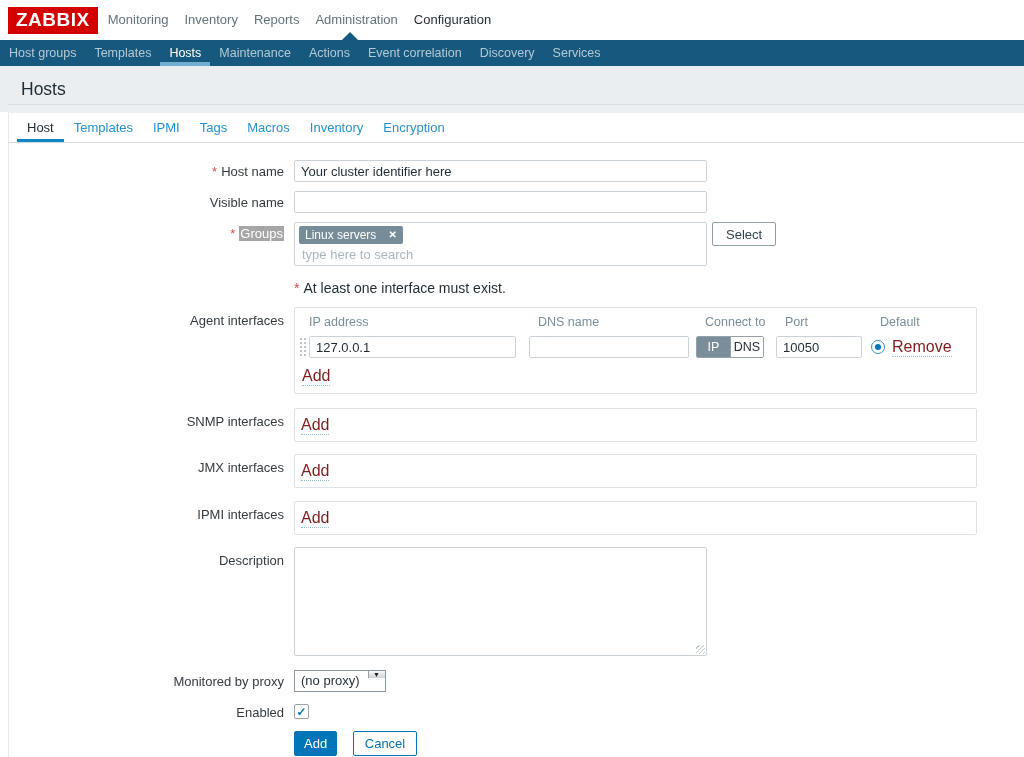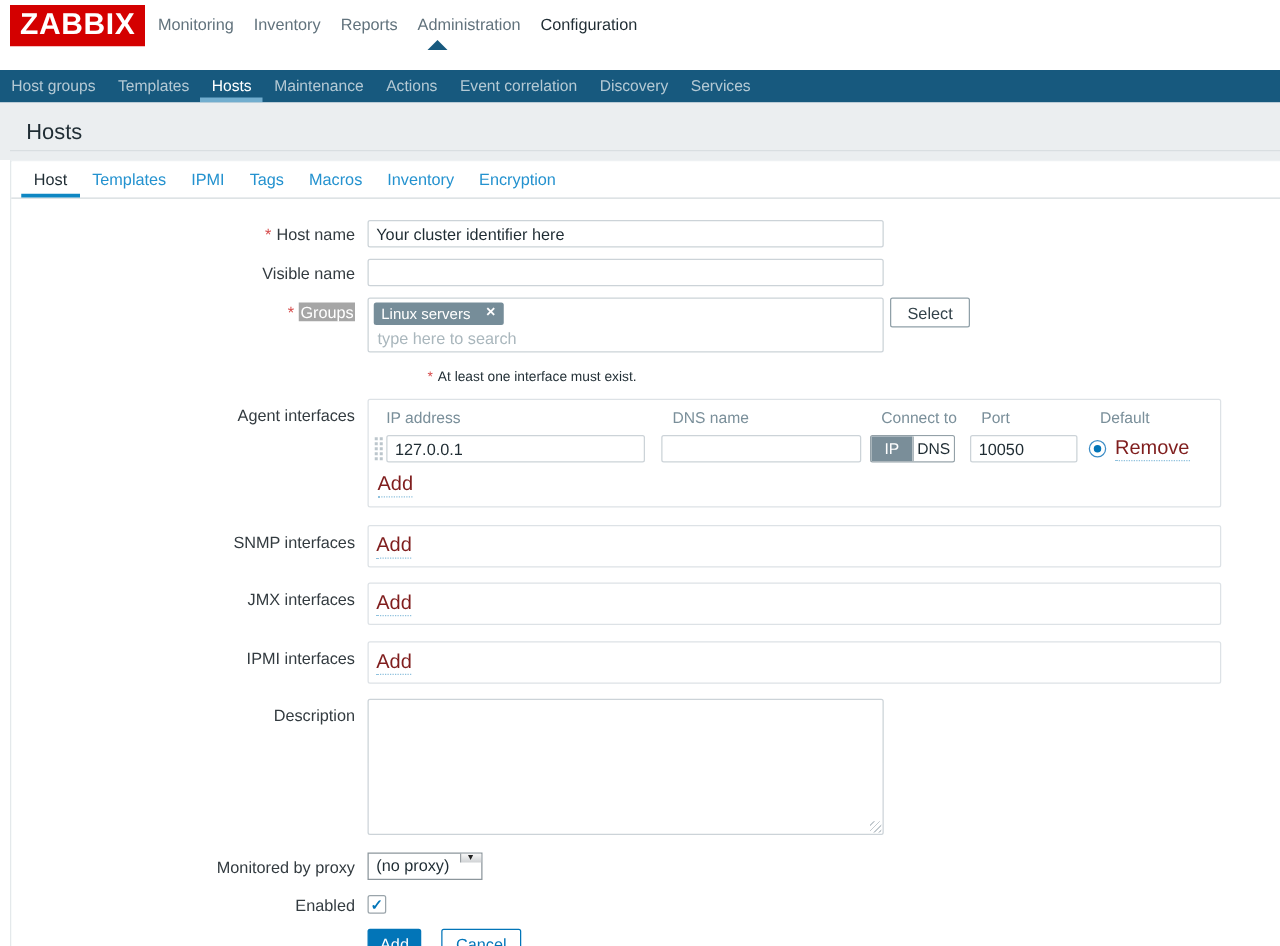--- a/index.html
+++ b/index.html
@@ -6,31 +6,31 @@
   html,body { margin:0; padding:0; }
   body {
     width:1024px; height:757px; overflow:hidden;
     font-family:"Liberation Sans", sans-serif; font-size:13px;
     color:#1f2c33; background:#fff;
   }
   a { text-decoration:none; cursor:pointer; }
 
   
   .topbar { height:40px; display:flex; align-items:center; position:relative; background:#fff; }
-  .logo { background:#d40000; color:#fff; font-weight:bold; font-size:24px; letter-spacing:.5px;
+  .logo { background:#d40000; color:#fff; font-weight:bold; font-size:19px; letter-spacing:.5px;
           padding:2px 8px 3px; margin-left:8px; cursor:pointer; }
   .topnav { display:flex; margin-left:2px; }
   .topnav-item { color:#62737d; font-size:13px; padding:0 8px; line-height:40px; }
   .topnav-item.active { color:#1f2c33; }
   .caret { position:absolute; bottom:0; left:342px; width:0; height:0;
            border-left:8px solid transparent; border-right:8px solid transparent;
            border-bottom:8px solid #17597e; }
 
   
-  .subnav { height:26px; background:#17597e; display:flex; align-items:stretch;margin-top:16px; }
+  .subnav { height:26px; background:#17597e; display:flex; align-items:stretch; }
   .subnav-item { color:#b4c9d4; font-size:12.5px; line-height:26px; padding:0 9px; }
   .subnav-item.active { color:#fff; box-shadow:inset 0 -4px 0 #72aecf; }
 
   
   .pagehead { height:46px; background:#ebeef0; position:relative; }
   .pagetitle { margin:0; padding:13px 0 0 21px; font-size:17.5px; font-weight:normal; color:#1f2c33; }
   .pagehead-divider { position:absolute; left:8px; right:0; top:38px; height:1px; background:#d9dee1; }
 
   
   .container { margin-left:8px; height:645px; background:#fff;
@@ -58,21 +58,21 @@
 
   .field-inline { display:flex; align-items:flex-start; }
   .ms-box { width:413px; border:1px solid #ccd3d8; border-radius:2px; padding:3px 4px 2px; background:#fff; cursor:text; }
   .chip { display:inline-flex; align-items:center; gap:12px; background:#768d99; color:#fff;
           font-size:12px; padding:2px 6px; border-radius:2px; }
   .chip-x { font-size:10px; font-weight:bold; cursor:pointer; line-height:1; }
   .ms-placeholder { color:#aab7bd; padding:3px 3px 1px; font-size:13px; }
   .select-btn { margin-left:5px; height:24px; padding:0 13px; background:#fff; border:1px solid #90a0a8;
                 border-radius:2px; font:13px "Liberation Sans", sans-serif; color:#33424a; cursor:pointer; }
 
-  .note { padding-top:2px; font-size:11px; color:#1f2c33;margin-left:48px; }
+  .note { padding-top:2px; font-size:14px; color:#1f2c33; }
 
   .iface-box { width:683px; border:1px solid #dde2e6; border-radius:2px; padding:7px 0 7px 4px; }
   .iface-box.empty { height:34px; display:flex; align-items:center; padding:0 0 0 6px; }
   .iface-header { display:flex; margin:0 0 7px 10px; color:#7a8f9a; font-size:12.5px; }
   .col-ip { width:212px; } .col-dns { width:167px;margin-left:17px; } .col-connect { width:80px; }
   .col-port { width:95px; } .col-default { flex:1; }
   .iface-row { display:flex; align-items:center; }
   .drag-handle { width:8px; height:20px; margin-right:2px; cursor:grab;
                  background-image:radial-gradient(circle at 2px 2px, #bcc6cc 1.2px, transparent 1.5px);
                  background-size:4px 4px; }

